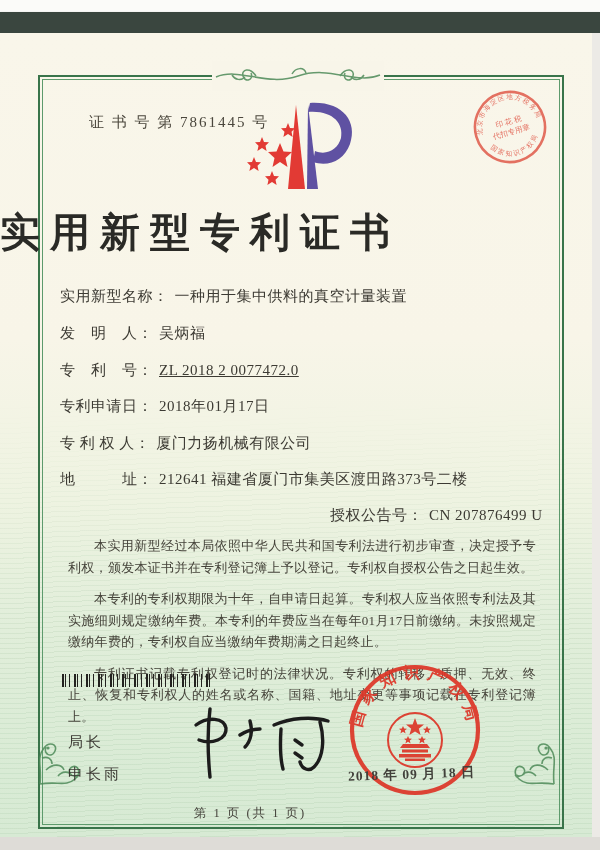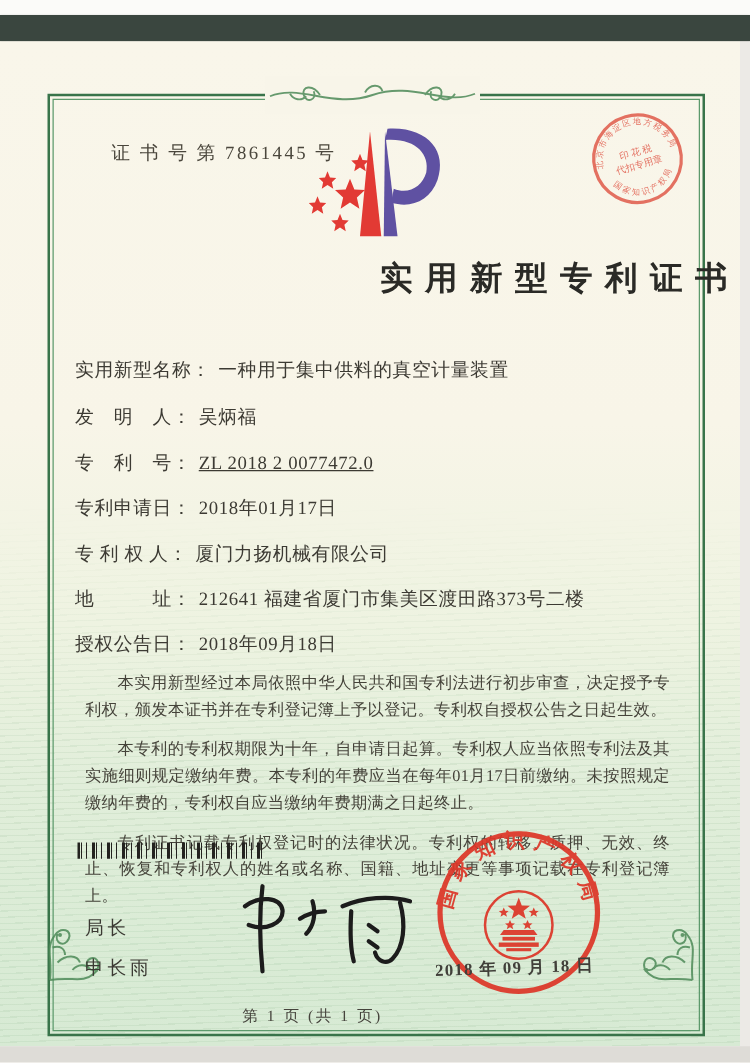--- a/index.html
+++ b/index.html
@@ -29,22 +29,22 @@
     position:absolute;left:38px;top:42px;width:522px;height:750px;
     border:2px solid #39744a;
   }
   .inner-border .line2{position:absolute;inset:2px;border:1px solid #5d9a6c;}
 
   .cert-no{position:absolute;left:66px;top:80px;font-size:15px;color:#4a463c;letter-spacing:2px;margin-left:23px;}
 
   .logo{position:absolute;left:240px;top:66px;width:124px;height:100px;}
 
   .title{
-    position:absolute;left:0;top:172px;width:592px;text-align:right;
-    font-size:26px;font-weight:bold;color:#2a2a26;letter-spacing:10px;
+    position:absolute;left:0;top:172px;width:592px;text-align:left;
+    font-size:40px;font-weight:bold;color:#2a2a26;letter-spacing:10px;
   }
 
   .field{position:absolute;left:60px;font-size:15px;color:#3c3a33;letter-spacing:.5px;white-space:nowrap;}
   .field .lab{display:inline-block;}
   .field .val{margin-left:6px;}
   .f1{top:254px;} .f2{top:291px;} .f3{top:328px;text-decoration:underline;} .f4{top:364px;}
   .f5{top:401px;} .f6{top:437px;} .f7{top:473px;}
   .f8{top:473px;left:330px;}
 
   .paras{position:absolute;left:58px;top:492px;width:488px;color:#45433a;}
@@ -157,22 +157,22 @@
     </div>
     <div class="field f4">
       <span class="lab">专利申请日：</span><span class="val">2018年01月17日</span>
     </div>
     <div class="field f5">
       <span class="lab">专 利 权 人：</span><span class="val">厦门力扬机械有限公司</span>
     </div>
     <div class="field f6">
       <span class="lab">地　　　址：</span><span class="val">212641 福建省厦门市集美区渡田路373号二楼</span>
     </div>
-    <div class="field f7">
-      <span class="lab">授权公告日：</span><span class="val">2018年09月18日</span>
+    <div class="field f8">
+      <span class="lab">授权公告号：</span><span class="val">CN 207876499 U</span>
     </div>
 
     <div class="paras">
       <p>本实用新型经过本局依照中华人民共和国专利法进行初步审查，决定授予专利权，颁发本证书并在专利登记簿上予以登记。专利权自授权公告之日起生效。</p>
       <p>本专利的专利权期限为十年，自申请日起算。专利权人应当依照专利法及其实施细则规定缴纳年费。本专利的年费应当在每年01月17日前缴纳。未按照规定缴纳年费的，专利权自应当缴纳年费期满之日起终止。</p>
       <p>专利证书记载专利权登记时的法律状况。专利权的转移、质押、无效、终止、恢复和专利权人的姓名或名称、国籍、地址变更等事项记载在专利登记簿上。</p>
     </div>
 
     <div class="barcode"></div>
 

